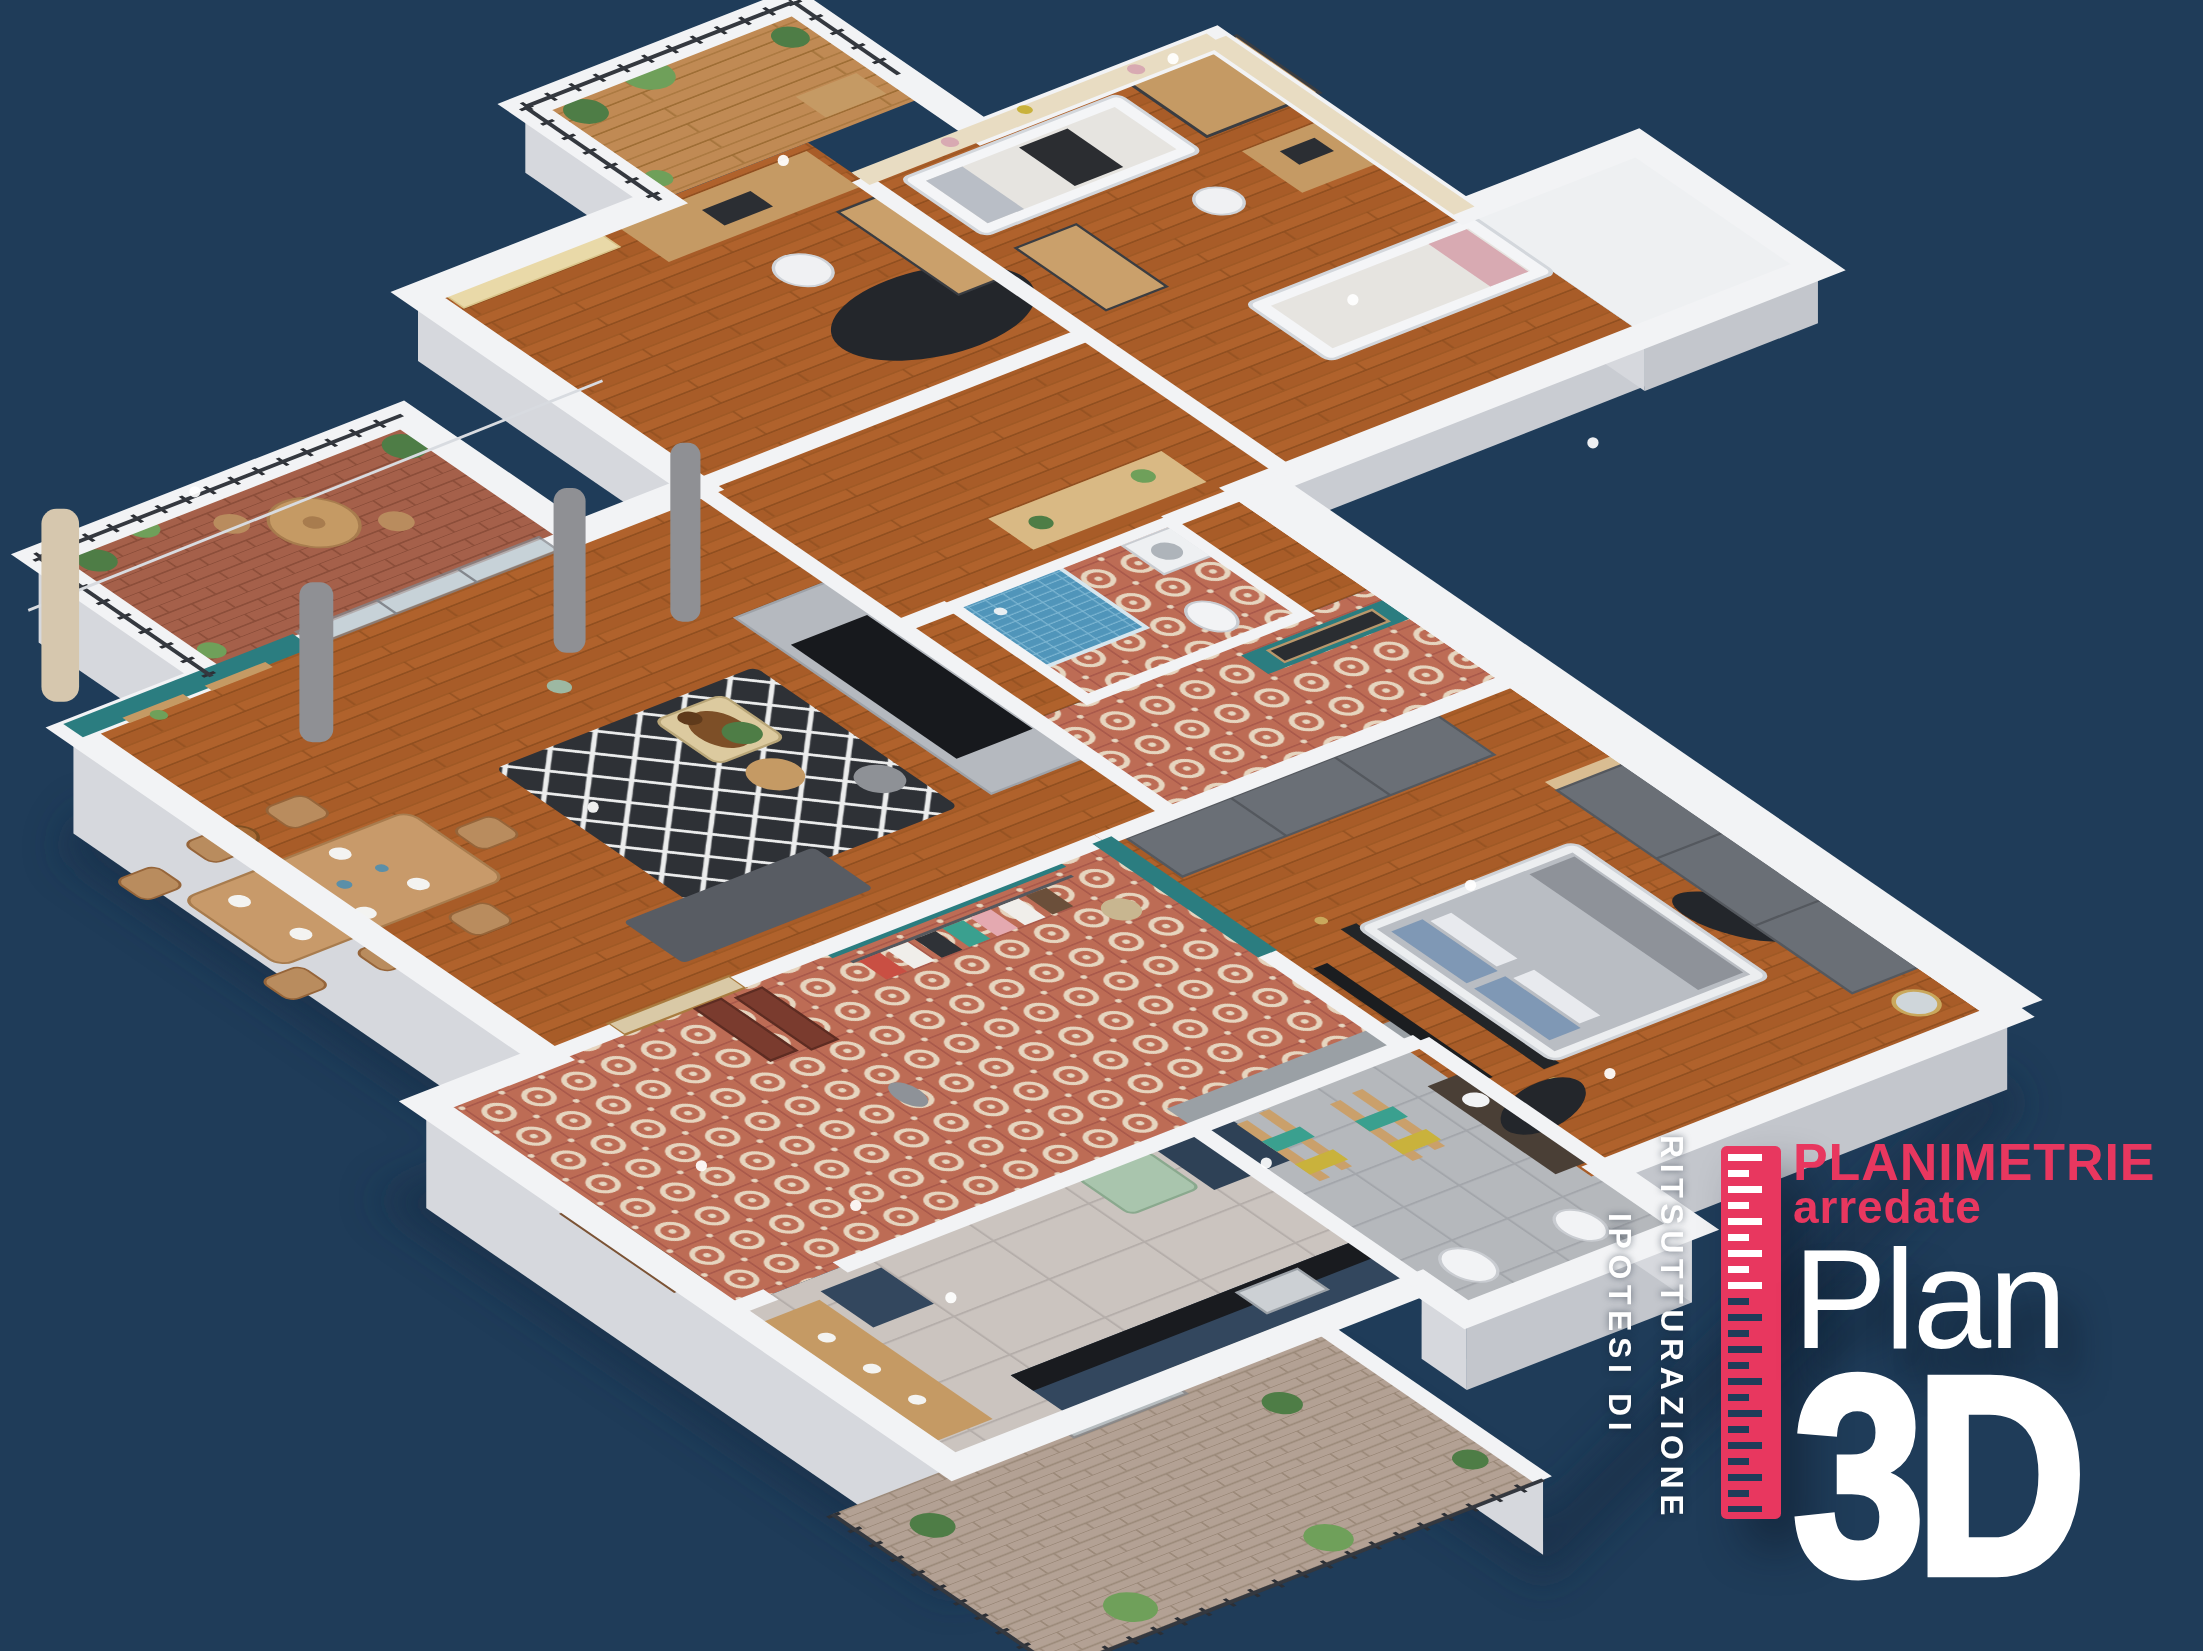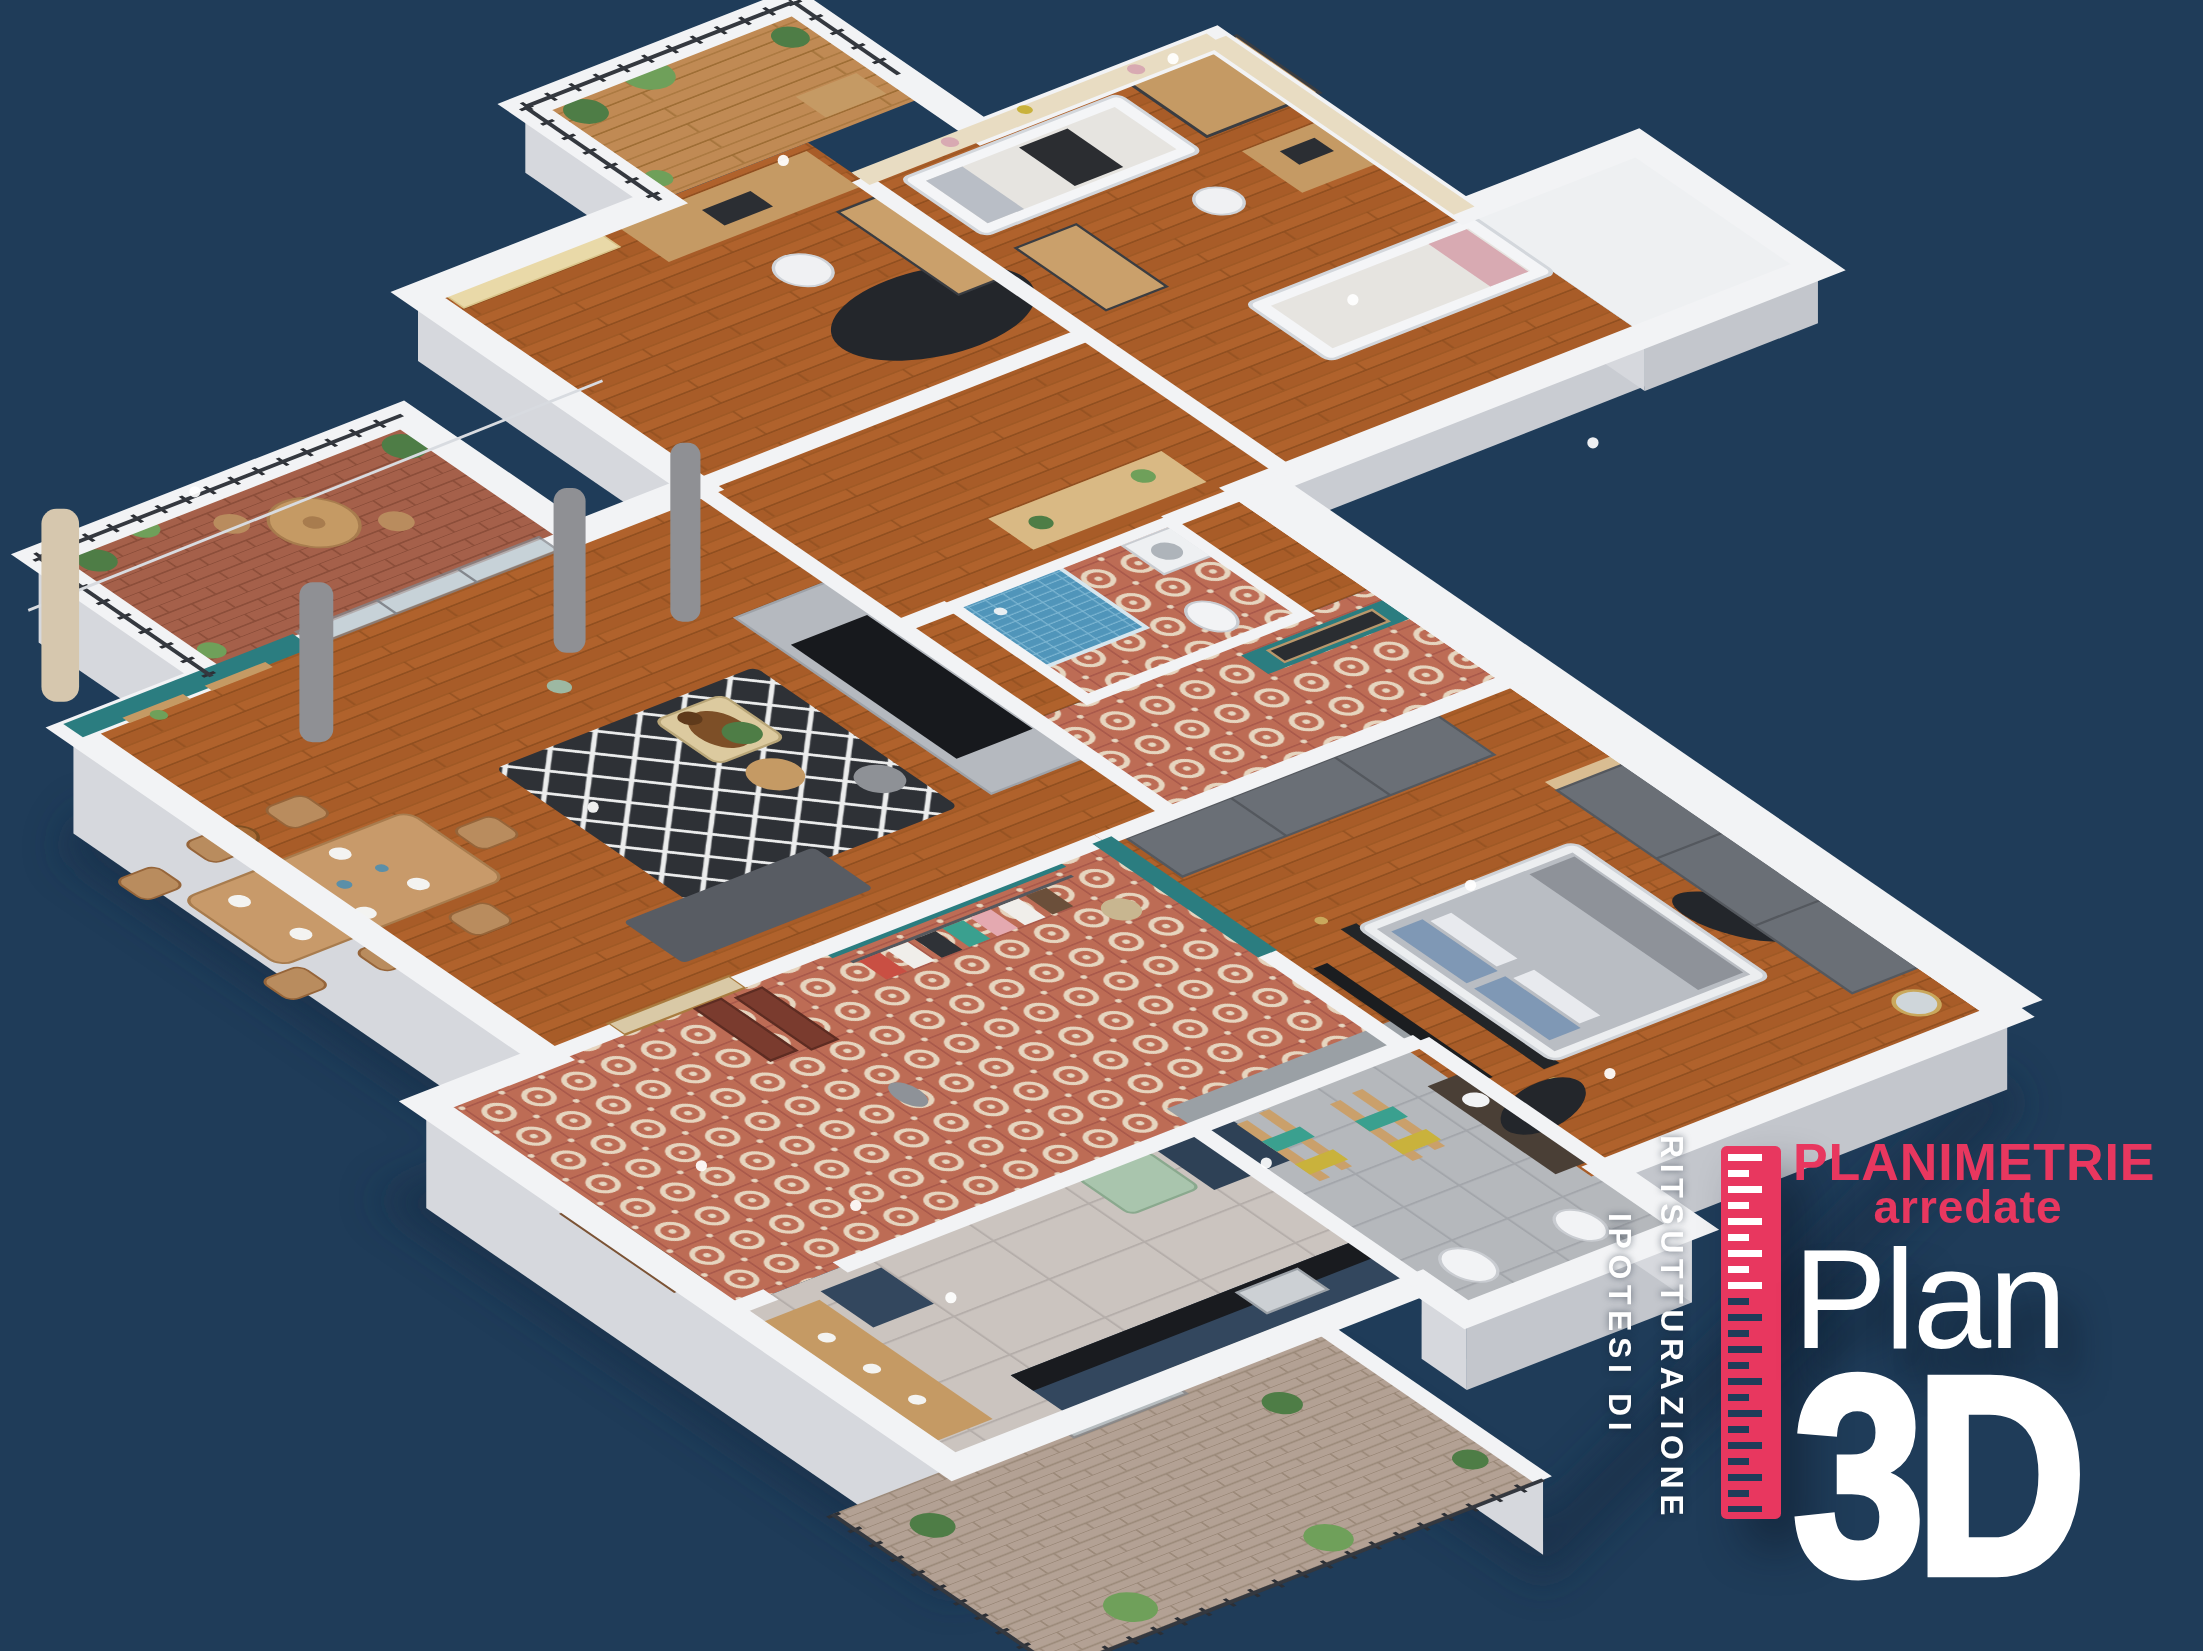--- a/index.html
+++ b/index.html
@@ -23,21 +23,21 @@
   .ticks .tl{width:34px;background-image:repeating-linear-gradient(
       to bottom,currentColor 0 6.6px,transparent 6.6px 32px);}
   .ticks .ts{width:21px;background-image:repeating-linear-gradient(
       to bottom,transparent 0 16px,currentColor 16px 22.6px,transparent 22.6px 32px);}
   .ticks.navy{color:#1f3c59;}
   .ticks.white{color:#ffffff;height:141px;bottom:auto;overflow:hidden;}
 
   
   .logo{position:absolute;left:1793px;top:1136px;width:350px;}
   .l-top{font-weight:700;font-size:52px;line-height:1;color:#e8375f;letter-spacing:0.9px;}
-  .l-sub{font-weight:700;font-size:46px;line-height:1;color:#e8375f;text-align:center;
+  .l-sub{font-weight:700;font-size:46px;line-height:1;color:#e8375f;text-align:left;
          letter-spacing:0.9px;margin-top:-3.8px;}
   .l-main{font-weight:400;font-size:141px;line-height:.9;color:#ffffff;
           letter-spacing:-2.8px;margin-top:5.6px;
           text-shadow:13px 32px 34px rgba(8,18,30,.6);}
   .l-big{font-weight:700;font-size:282px;line-height:.78;color:#ffffff;
          letter-spacing:-11.3px;transform:scaleX(.84);transform-origin:left top;
          -webkit-text-stroke:8.5px #ffffff;margin-top:3.8px;}
 </style>
 </head>
 <body>

